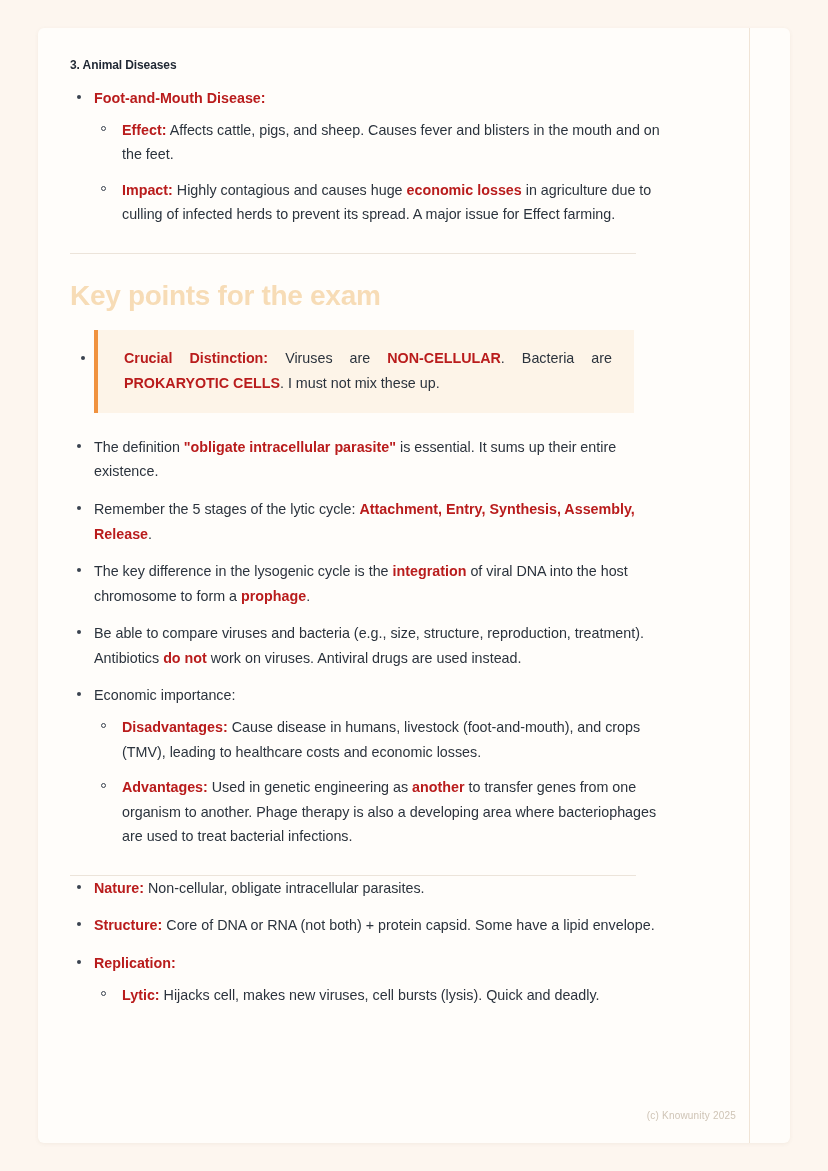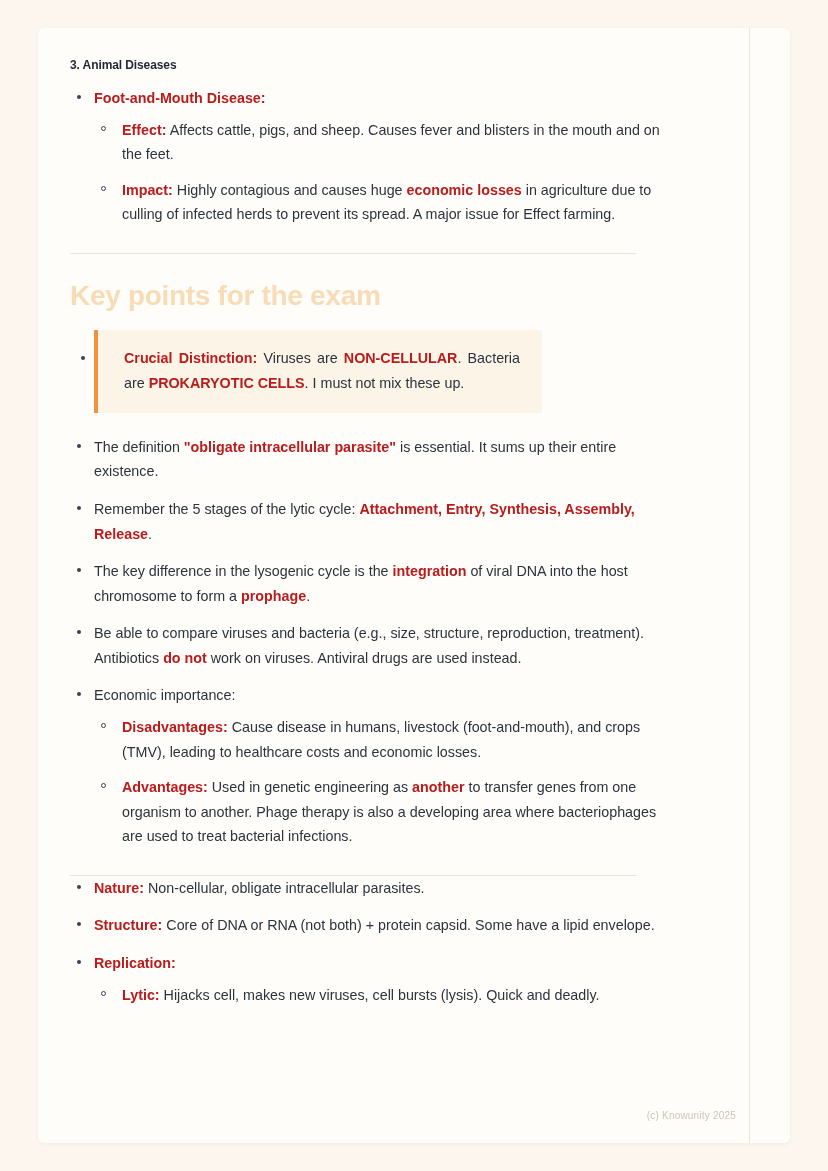--- a/index.html
+++ b/index.html
@@ -109,21 +109,21 @@
     background: transparent;
     box-sizing: border-box;
   }
   b, strong { font-weight: bold; color: #b91c1c; }
   .callout {
     position: relative;
     margin: 10px 0 22px 0;
     background: #fdf4e8;
     border-left: 4px solid #f0923f;
     padding: 16px 22px 16px 26px;
-    width: 448px;
+    width: 540px;
     box-sizing: border-box;
   }
   .callout .cbullet {
     position: absolute;
     left: -17px;
     top: 26px;
     width: 4px;
     height: 4px;
     border-radius: 50%;
     background: #3a434f;

